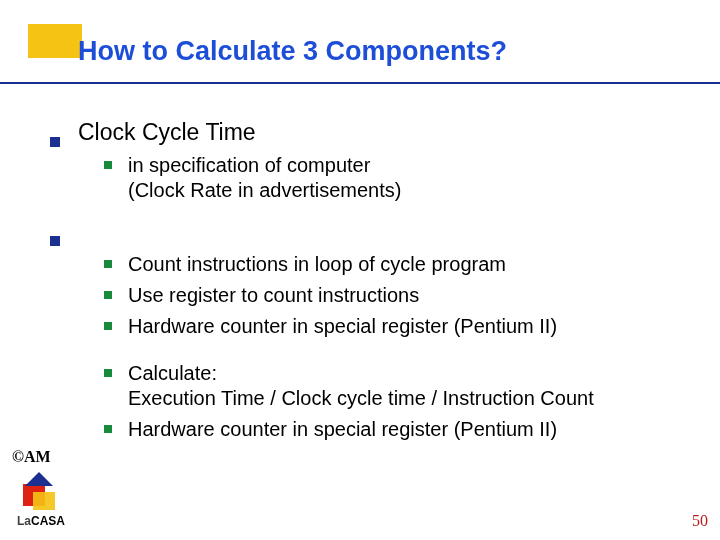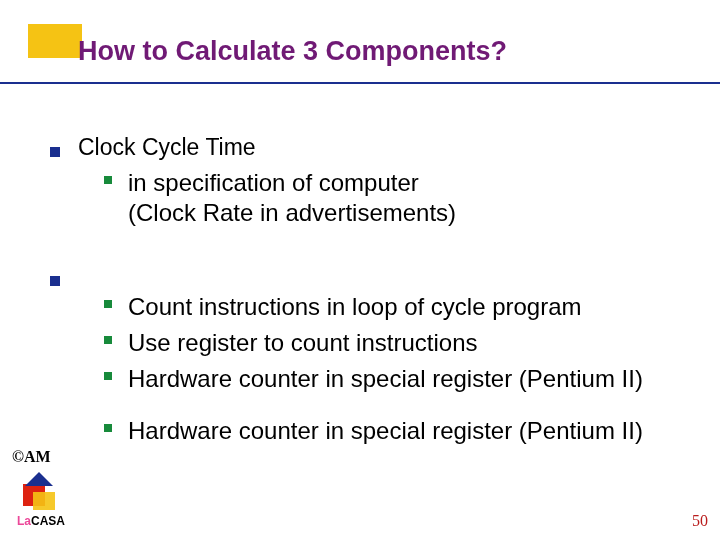--- a/index.html
+++ b/index.html
@@ -1,37 +1,37 @@
 <!DOCTYPE html>
 <html><head>
 <meta charset="utf-8">
 <style>
   * { margin: 0; padding: 0; box-sizing: border-box; }
   html, body { width: 720px; height: 540px; overflow: hidden; font-family: Arial, Helvetica, sans-serif; background: #fff; color: #000; }
   .slide { position: relative; width: 720px; height: 540px; }
   .accent-block { position: absolute; left: 28px; top: 24px; width: 54px; height: 34px; background: #f5c314; z-index: 0; }
   .title-row { position: absolute; left: 78px; top: 36px; z-index: 1; }
-  .title-text { font-size: 27px; font-weight: bold; color: #701a75; letter-spacing: 0; text-align: center; }
+  .title-text { font-size: 27px; font-weight: bold; color: #1d4ed8; letter-spacing: 0; text-align: center; }
   .rule { position: absolute; left: 0; top: 82px; width: 720px; height: 2px; background: #1a2f8f; }
   .content { position: absolute; left: 50px; top: 110px; right: 30px; }
-  .l1 { display: flex; align-items: center; margin-top: 23px; margin-bottom: 4px; }
+  .l1 { display: flex; align-items: flex-end; margin-top: 8px; margin-bottom: 4px; }
   .l1 .bullet { width: 10px; height: 10px; background: #1a2f8f; margin-top: 9px; margin-right: 18px; flex-shrink: 0; }
   .l1 .text { font-size: 23px; line-height: 1.25; }
   .l2 { display: flex; align-items: flex-start; margin-left: 54px; margin-top: 6px; margin-bottom: 2px; }
   .l2 .bullet { width: 8px; height: 8px; background: #178a3b; margin-top: 8px; margin-right: 16px; flex-shrink: 0; }
-  .l2 .text { font-size: 24px; line-height: 1.25; }
+  .l2 .text { font-size: 20px; line-height: 1.25; }
   .gap { height: 14px; }
   .footer-left { position: absolute; left: 12px; bottom: 12px; width: 58px; }
   .am { font-family: "Comic Sans MS", "Comic Sans", cursive; font-weight: bold; font-size: 16px; color: #000; letter-spacing: 0; text-align: left; margin-bottom: 4px; }
   .logo { position: relative; width: 40px; height: 42px; margin: 0 auto; }
   .logo .sq-r { position: absolute; left: 2px; top: 14px; width: 22px; height: 22px; background: #d21; }
   .logo .sq-y { position: absolute; left: 12px; top: 22px; width: 22px; height: 18px; background: #f5c314; opacity: 0.9; }
   .logo .roof { position: absolute; left: 4px; top: 2px; width: 0; height: 0; border-left: 14px solid transparent; border-right: 14px solid transparent; border-bottom: 14px solid #1a2f8f; }
   .lacasa { font-size: 12px; text-align: center; margin-top: 2px; }
-  .lacasa .la { color: #ec4899; font-weight: bold; margin-top: 32px; }
+  .lacasa .la { color: #404040; font-weight: bold; margin-top: 32px; }
   .lacasa .ca { color: #000000; font-weight: bold; }
   .lacasa .sa { color: #000000; font-weight: bold; }
   .pagenum { position: absolute; right: 12px; bottom: 10px; font-size: 16px; color: #b91c1c; font-family: Liberation Serif, serif; }
 </style>
 </head>
 <body>
 
 <div class="slide">
   <div class="accent-block"></div>
   <div class="title-row">
@@ -65,20 +65,24 @@
     </div>
     <div class="l2">
       <div class="bullet"></div>
       <div class="text">Hardware counter in special register (Pentium II)</div>
     </div>
 
     <div class="gap"></div>
 
     <div class="l2">
       <div class="bullet"></div>
+      <div class="text">Calculate:<br>Execution Time / Clock cycle time / Instruction Count</div>
+    </div>
+    <div class="l2">
+      <div class="bullet"></div>
       <div class="text">Hardware counter in special register (Pentium II)</div>
     </div>
 
   </div>
 
   <div class="footer-left">
     <div class="am">©AM</div>
     <div class="logo">
       <div class="sq-r"></div>
       <div class="sq-y"></div>

